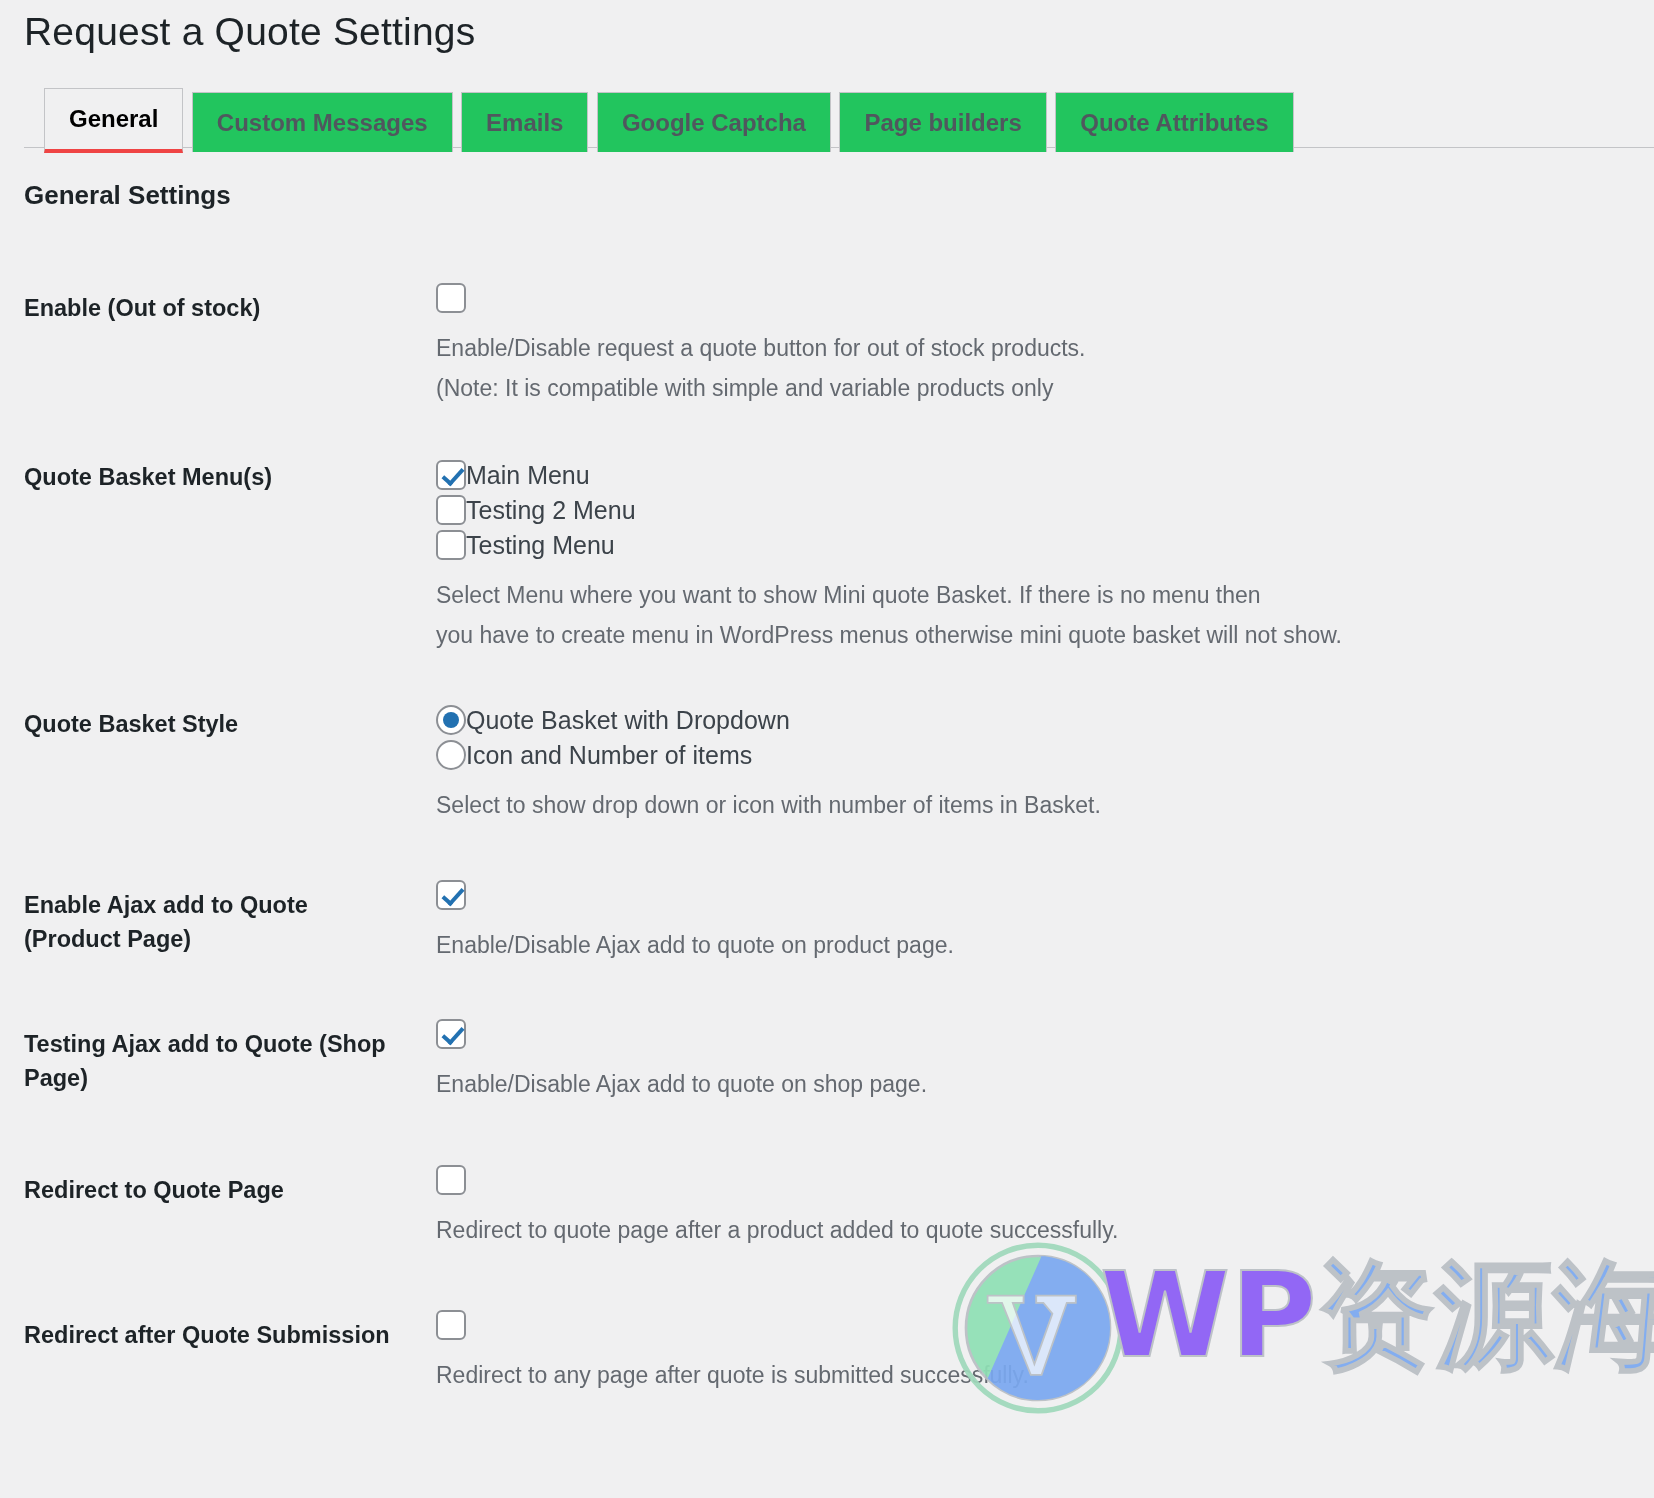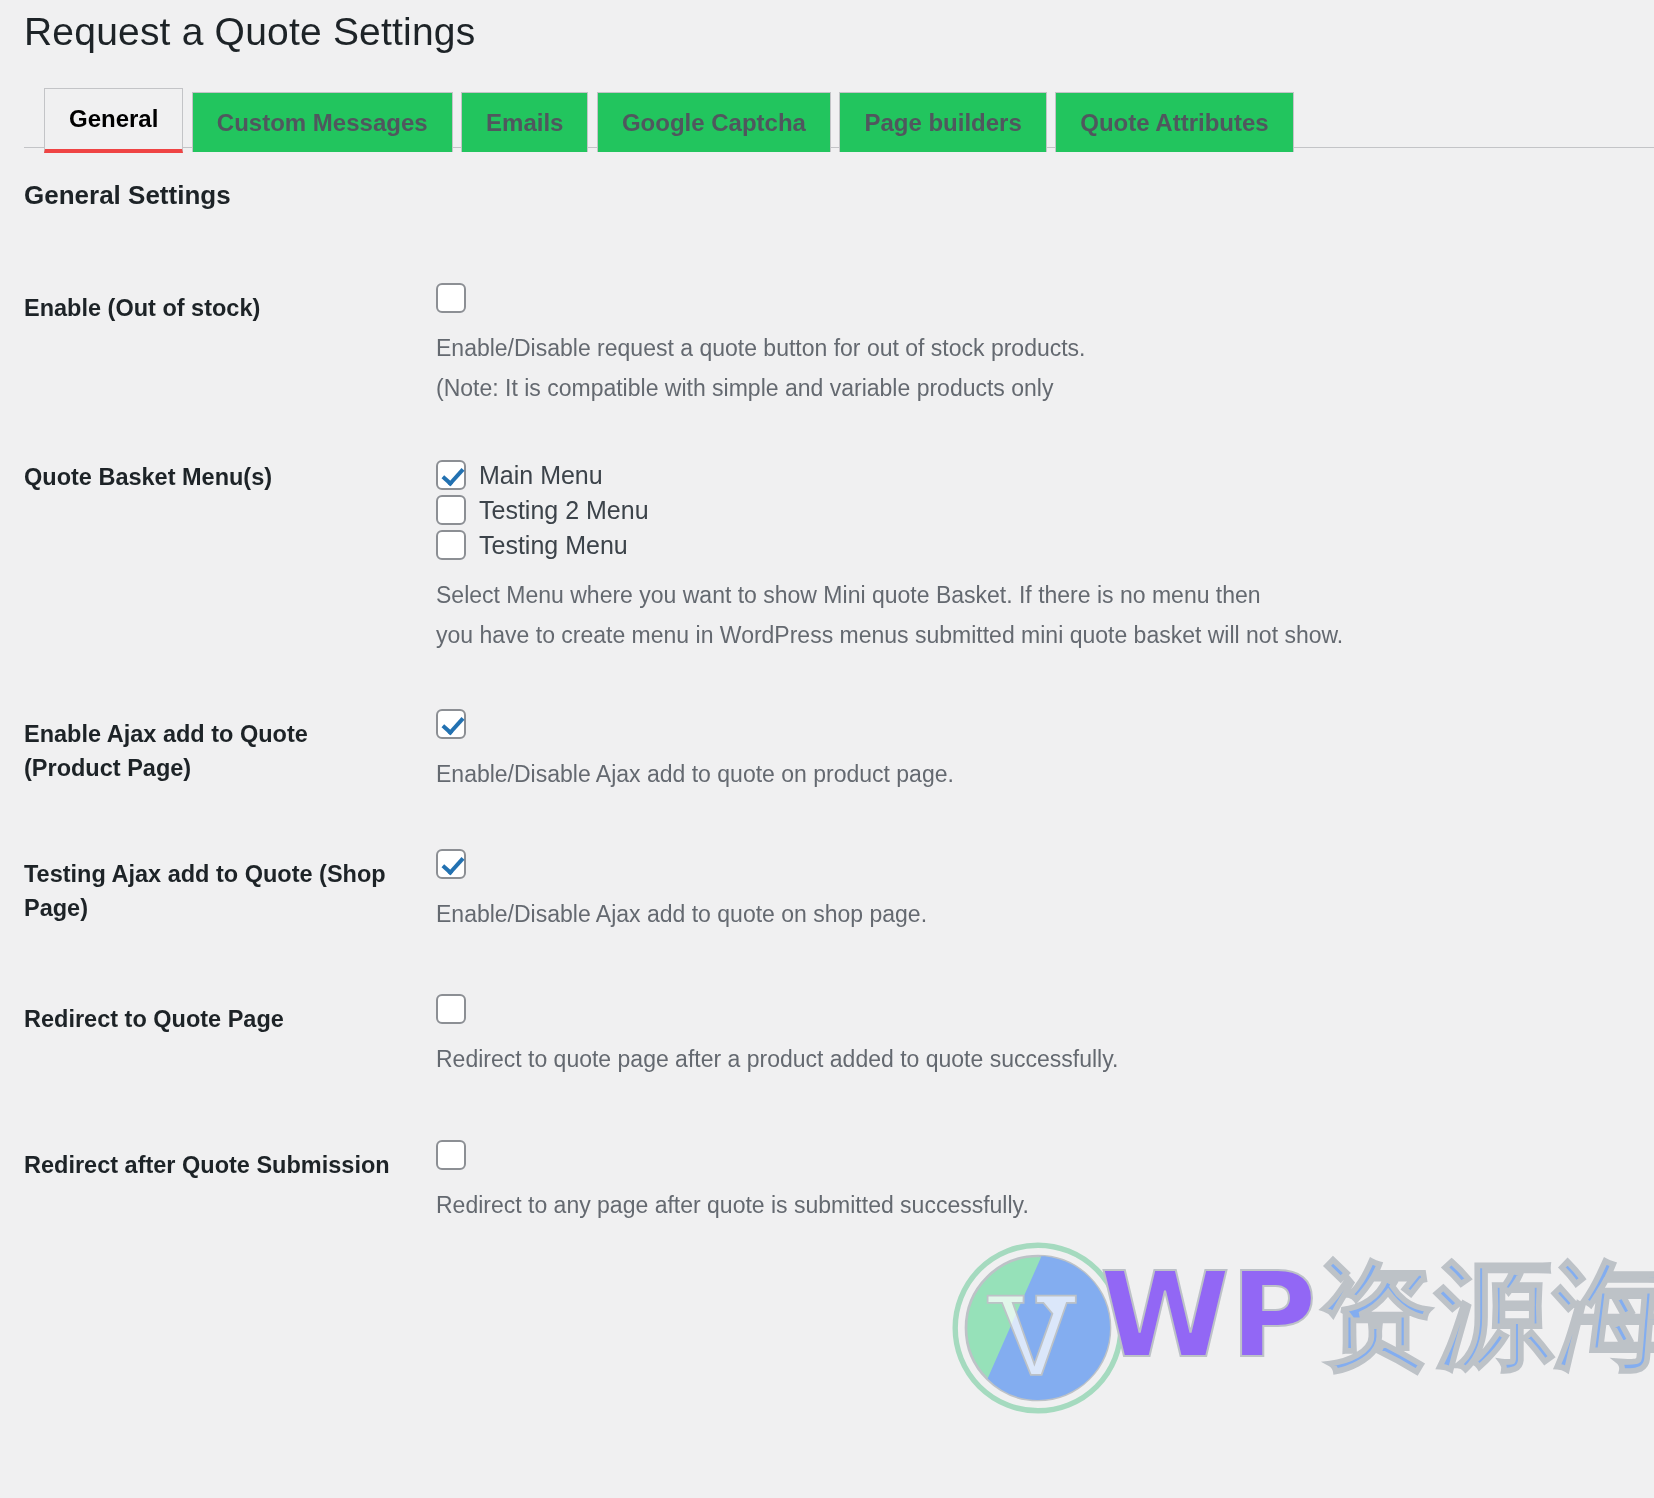--- a/index.html
+++ b/index.html
@@ -166,21 +166,20 @@
     height: 16px;
     margin-left: -8px;
     margin-top: -8px;
     border-radius: 50%;
     background: #2271b1;
   }
 
   .opt-row {
     display: flex;
     align-items: flex-end;
-    gap: 13px;
     margin-bottom: 5px;
   }
   .opt-row label {
     font-size: 25px;
     color: #3c434a;
     cursor: pointer;
     line-height: 1.2;
   }
 
   .single-control { display: flex; align-items: flex-start; }
@@ -263,25 +262,39 @@
         <div class="opt-row">
           <input type="checkbox" class="cb" style="">
           <label>Testing 2 Menu</label>
         </div>
         <div class="opt-row">
           <input type="checkbox" class="cb" style="">
           <label>Testing Menu</label>
         </div>
         <p class="desc">
           <span class="desc-line">Select Menu where you want to show Mini quote Basket. If there is no menu then</span>
-          <span class="desc-line">you have to create menu in WordPress menus submitted mini quote basket will not show.</span>
+          <span class="desc-line">you have to create menu in WordPress menus otherwise mini quote basket will not show.</span>
         </p>
       </td>
     </tr>
 
+    <tr class="r-style">
+      <th>Quote Basket Style</th>
+      <td>
+        <div class="opt-row">
+          <input type="radio" name="basket_style" class="rb" checked="" style="">
+          <label>Quote Basket with Dropdown</label>
+        </div>
+        <div class="opt-row">
+          <input type="radio" name="basket_style" class="rb" style="">
+          <label>Icon and Number of items</label>
+        </div>
+        <p class="desc">Select to show drop down or icon with number of items in Basket.</p>
+      </td>
+    </tr>
 
     <tr class="r-ajax-product">
       <th>Enable Ajax add to Quote (Product Page)</th>
       <td>
         <div class="single-control">
           <input type="checkbox" class="cb" checked="" style="">
         </div>
         <p class="desc">Enable/Disable Ajax add to quote on product page.</p>
       </td>
     </tr>

